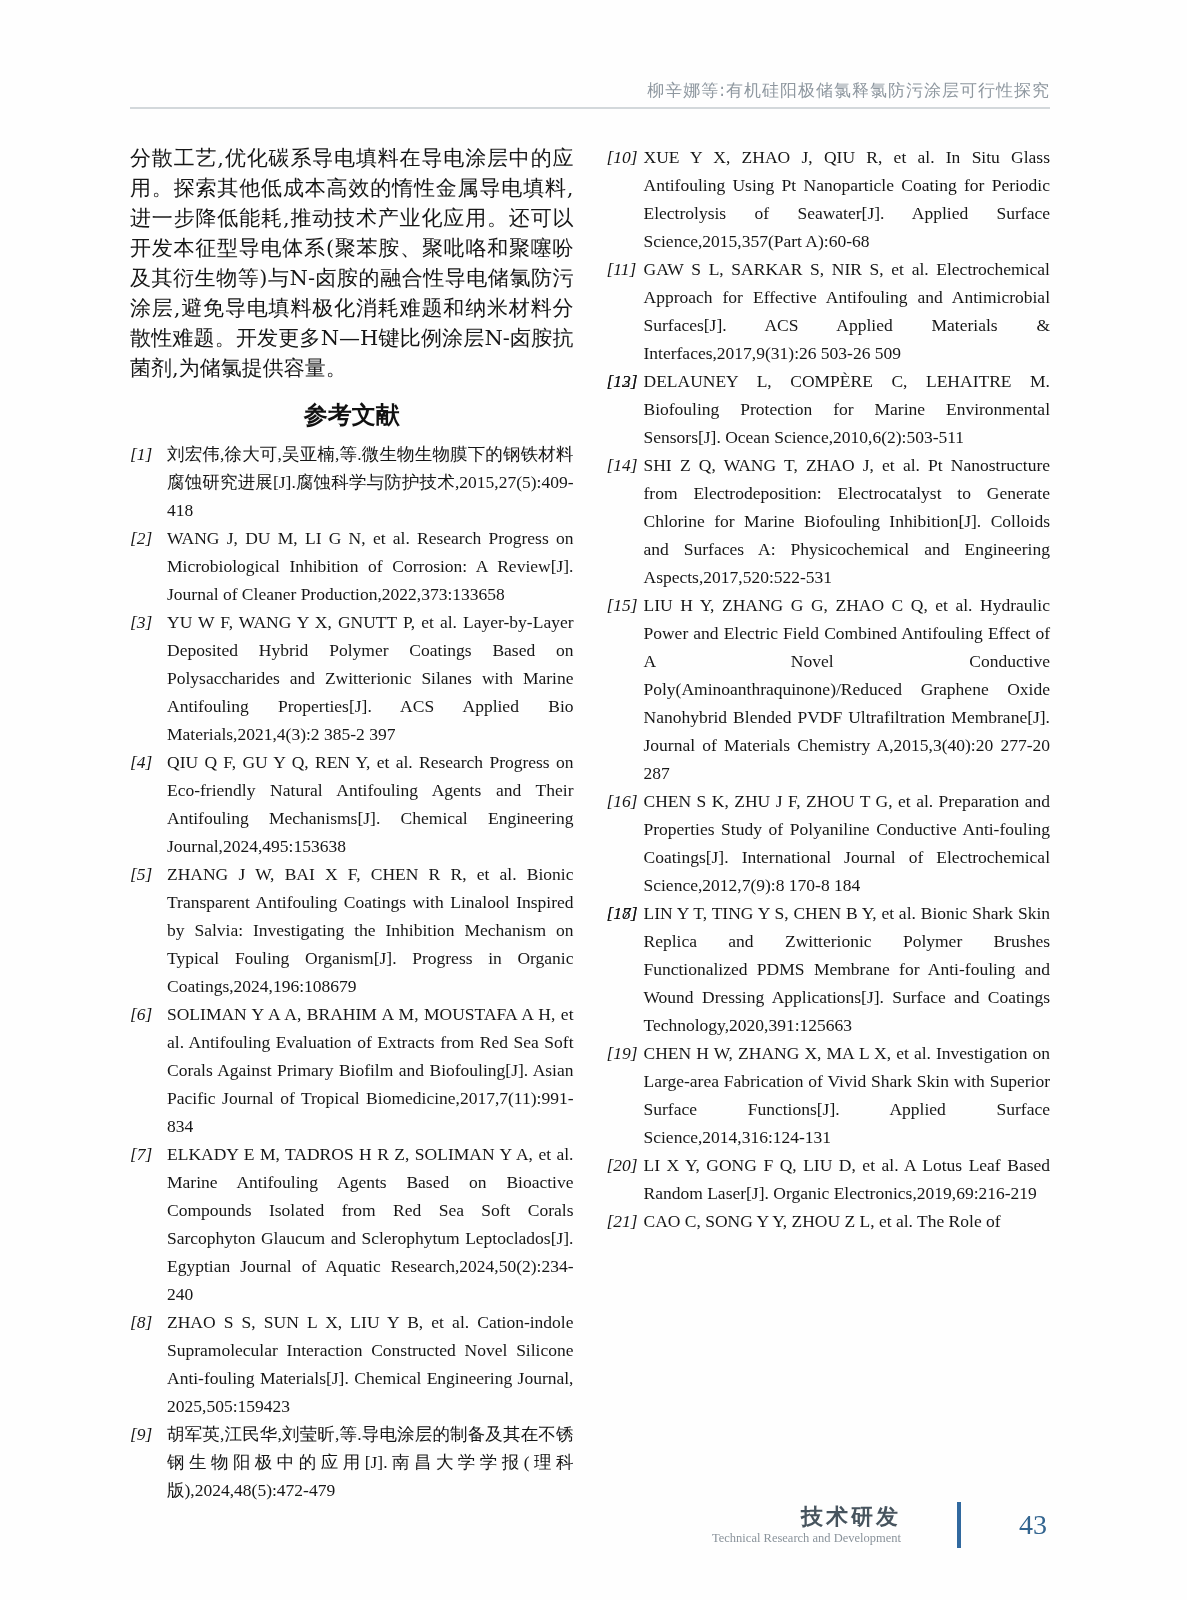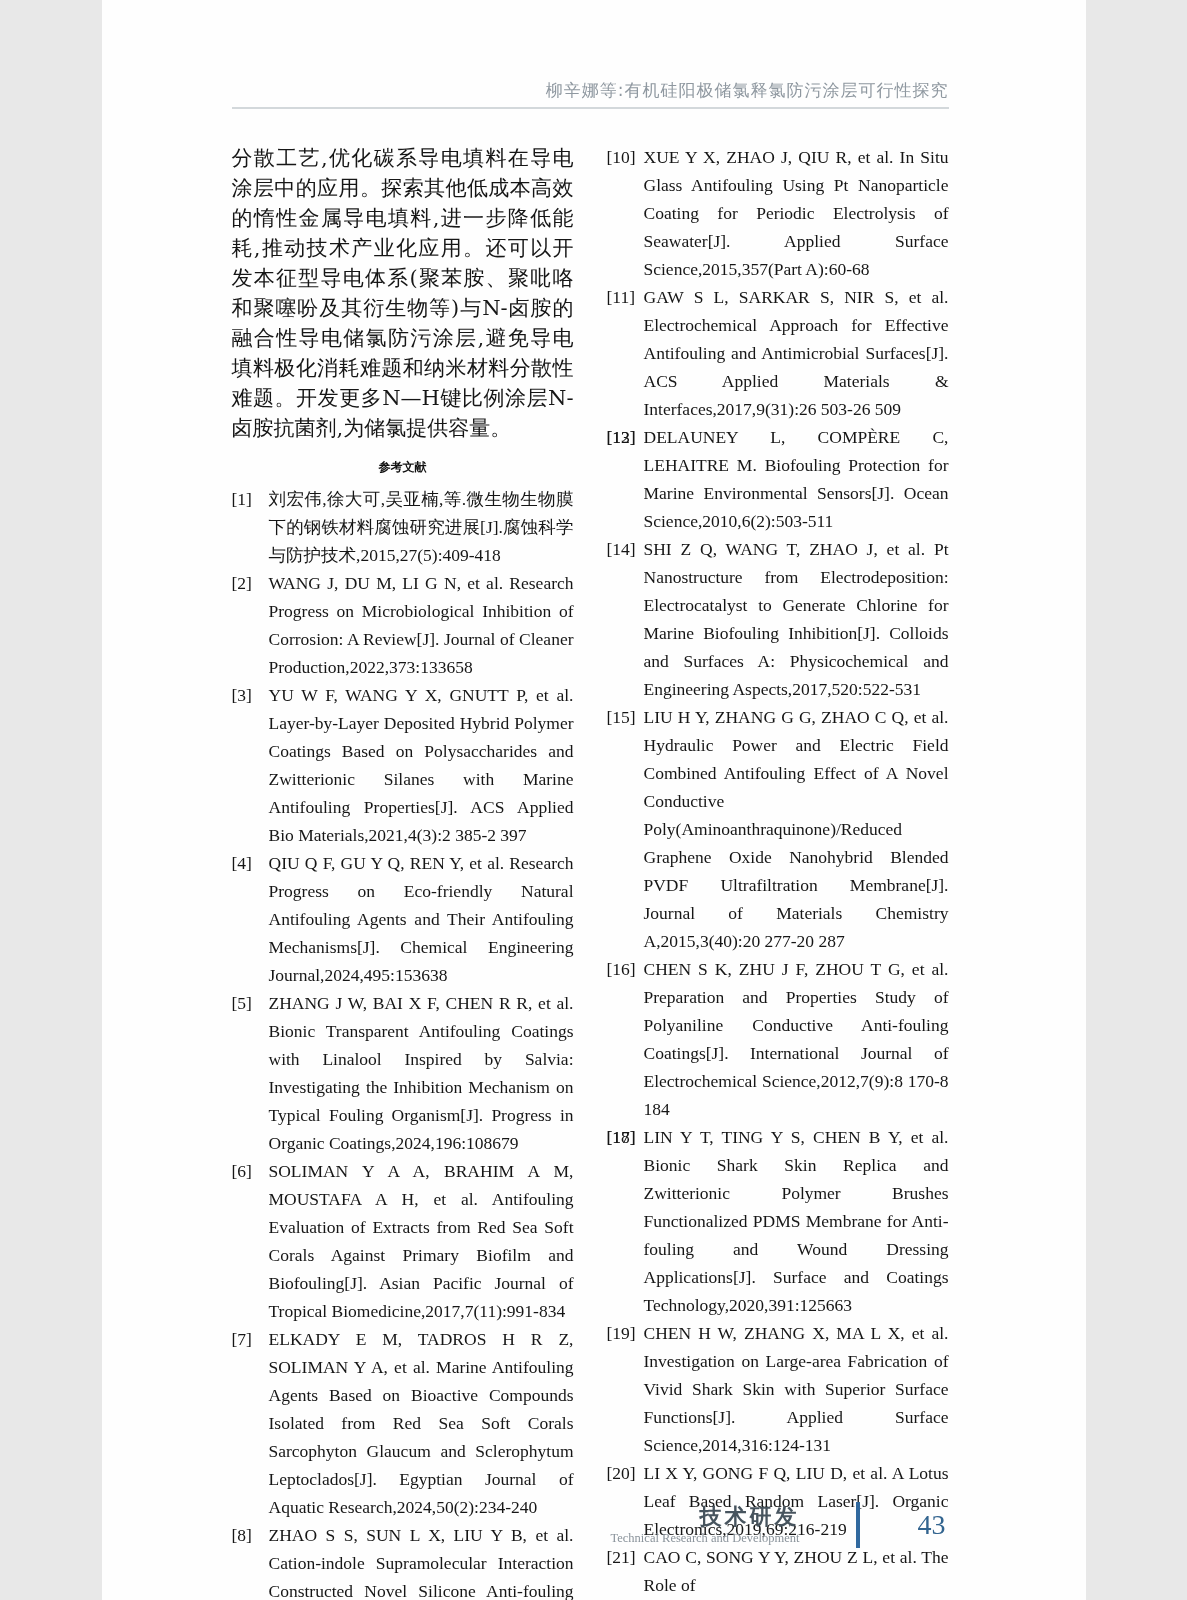--- a/index.html
+++ b/index.html
@@ -1,18 +1,18 @@
 <!DOCTYPE html>
 <html><head>
 <meta charset="utf-8">
 <style>
   html, body { margin: 0; padding: 0; background: #e8e8e8; }
   .page {
     position: relative;
-    width: 984px;
+    width: 1187px;
     height: 1600px;
     margin: 0 auto;
     background: #fefefe;
     box-sizing: border-box;
     padding: 80px 137px 0 130px;
     font-family: "Liberation Serif", serif;
     color: #1c1c1c;
     overflow: hidden;
   }
   
@@ -44,40 +44,41 @@
     text-align: justify;
     text-justify: inter-character;
     font-family: "DejaVu Serif", serif;
     color: #161616;
   }
   .ref-heading {
     margin: 16px 0 9px 0;
     text-align: center;
     font-family: "DejaVu Sans", sans-serif;
     font-weight: bold;
-    font-size: 12px;
+    font-size: 24px;
     color: #111;
   }
   .ref-list {
     list-style: none;
     margin: 0;
     padding: 0;
   }
   .ref-item {
     position: relative;
     padding-left: 37px;
     font-size: 17.5px;
     line-height: 28px;
     text-align: justify;
     color: #161616;
   }
   .ref-num {
     position: absolute;
     left: 0;
     top: 0;
+    font-style: italic;
   }
   
   .footer-block {
     position: absolute;
     right: 140px;
     bottom: 52px;
     display: flex;
     align-items: center;
     gap: 48px;
   }

